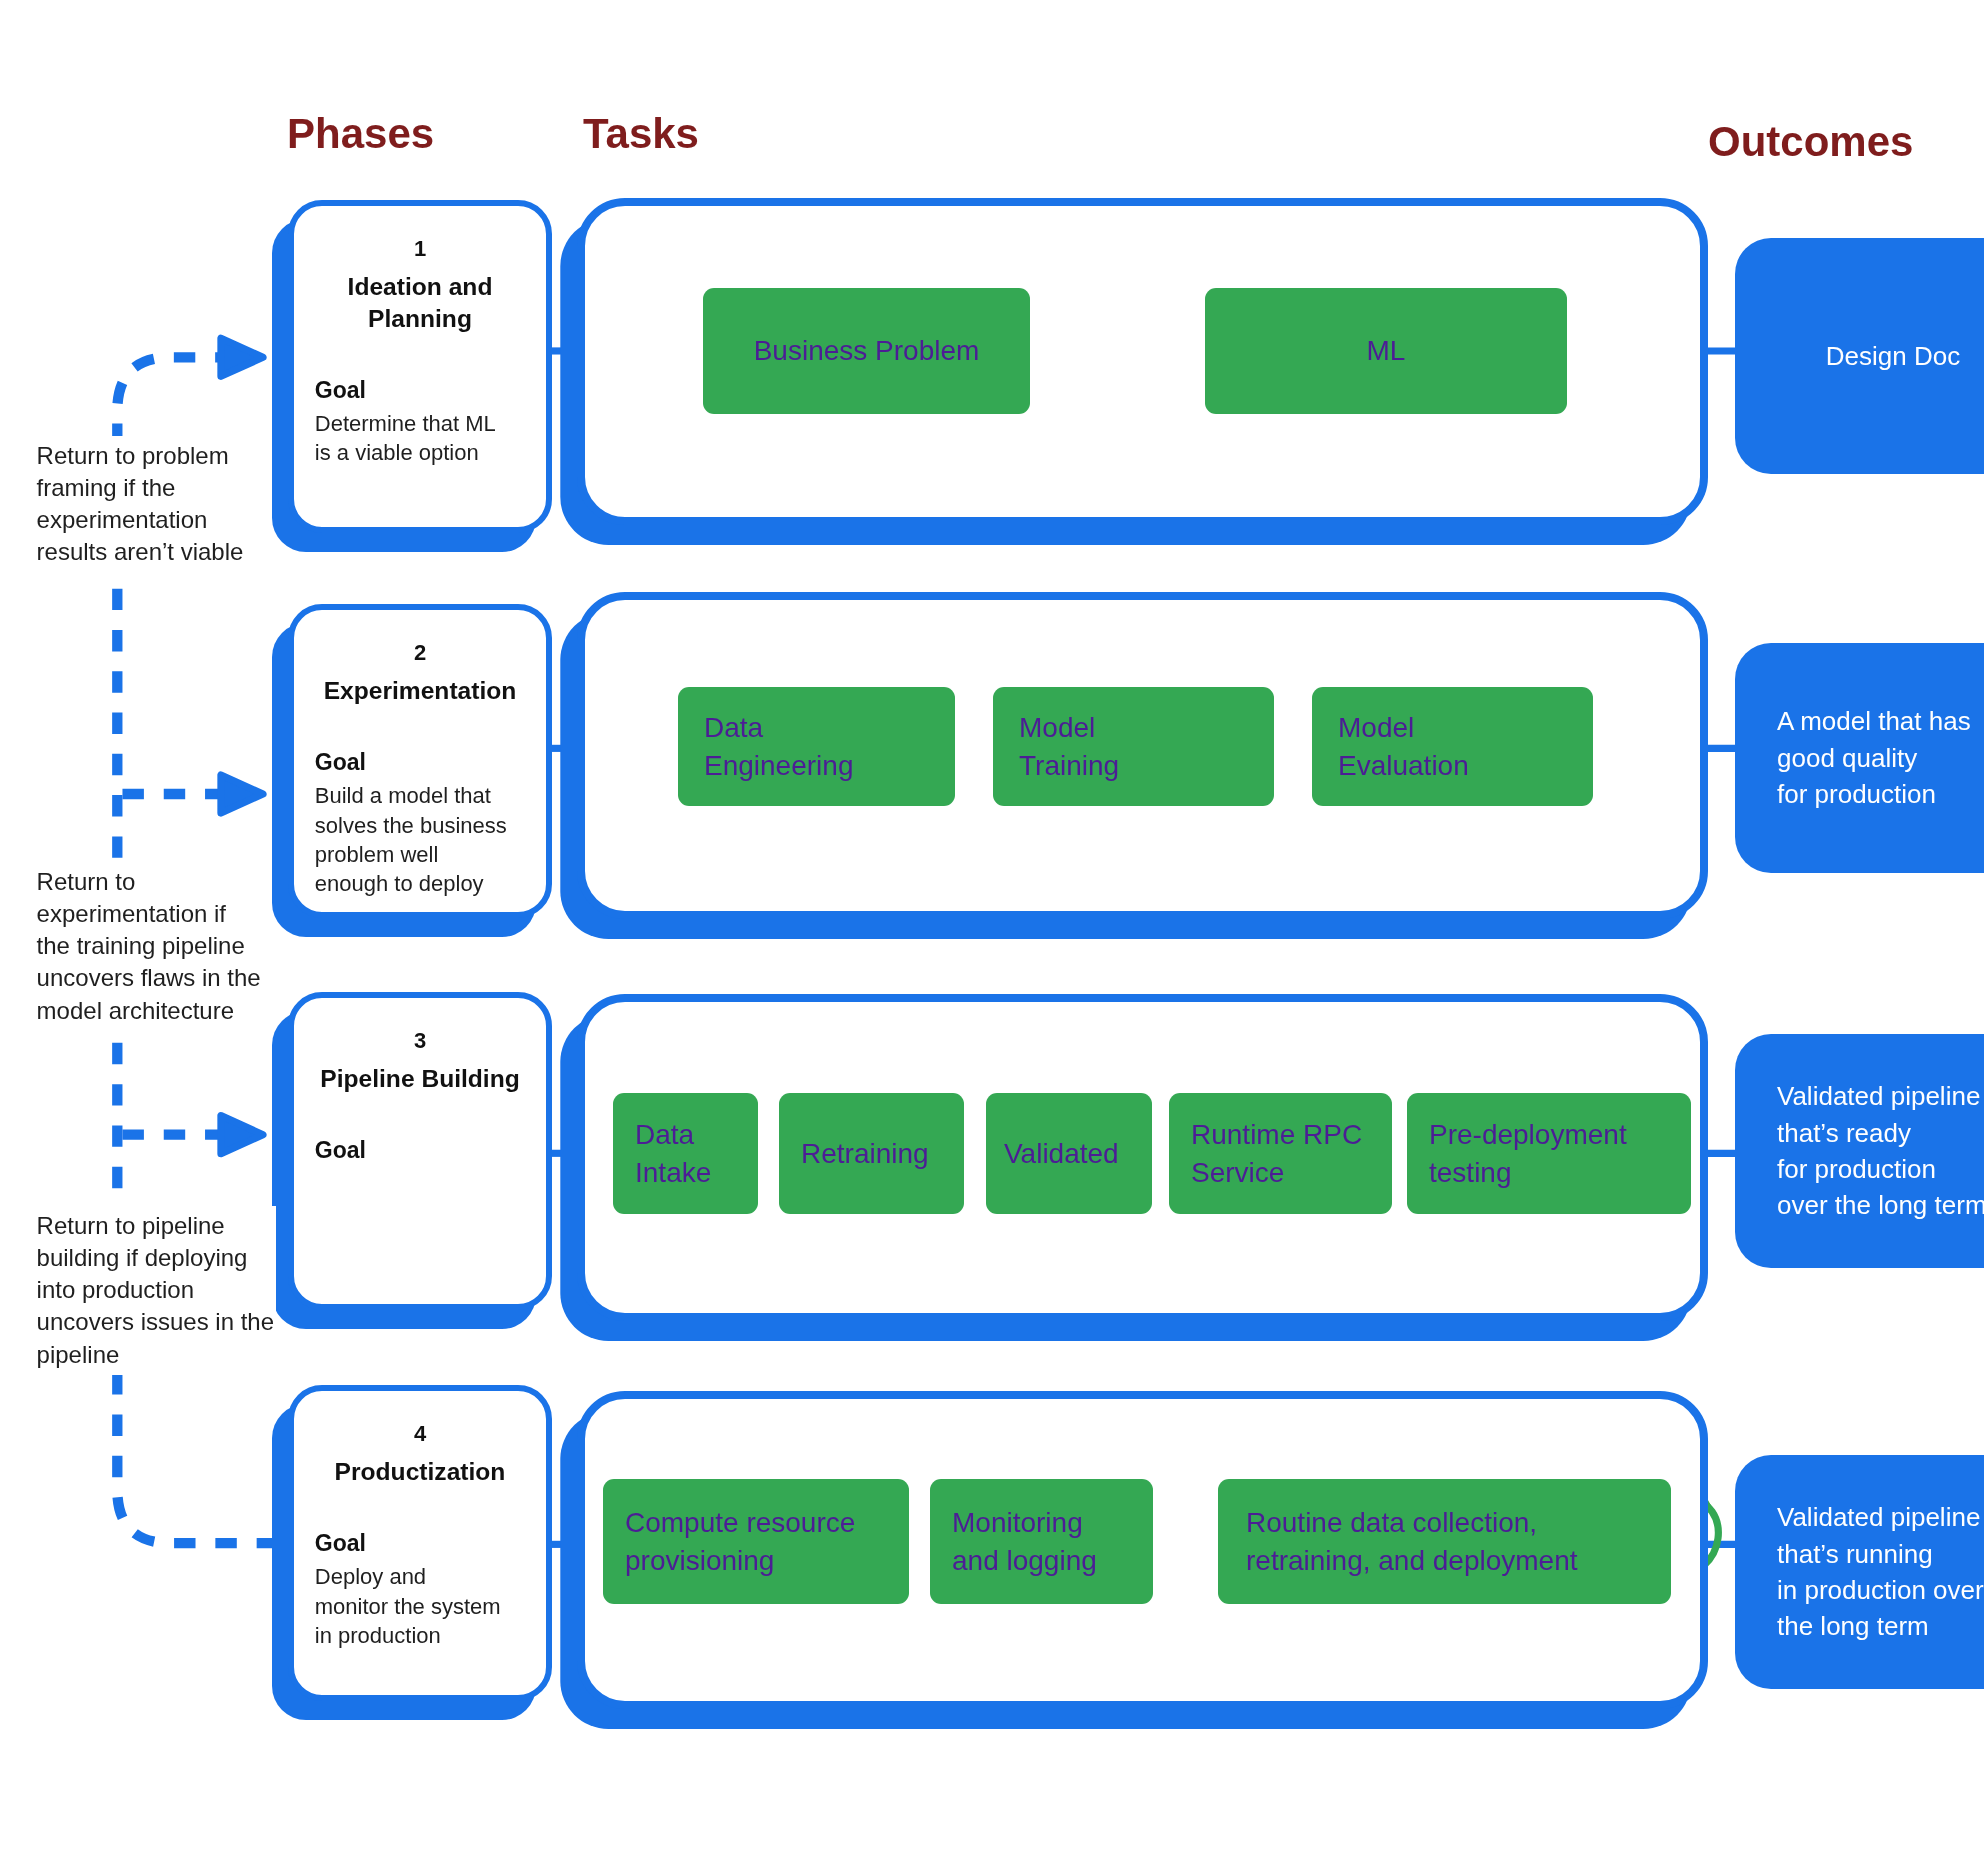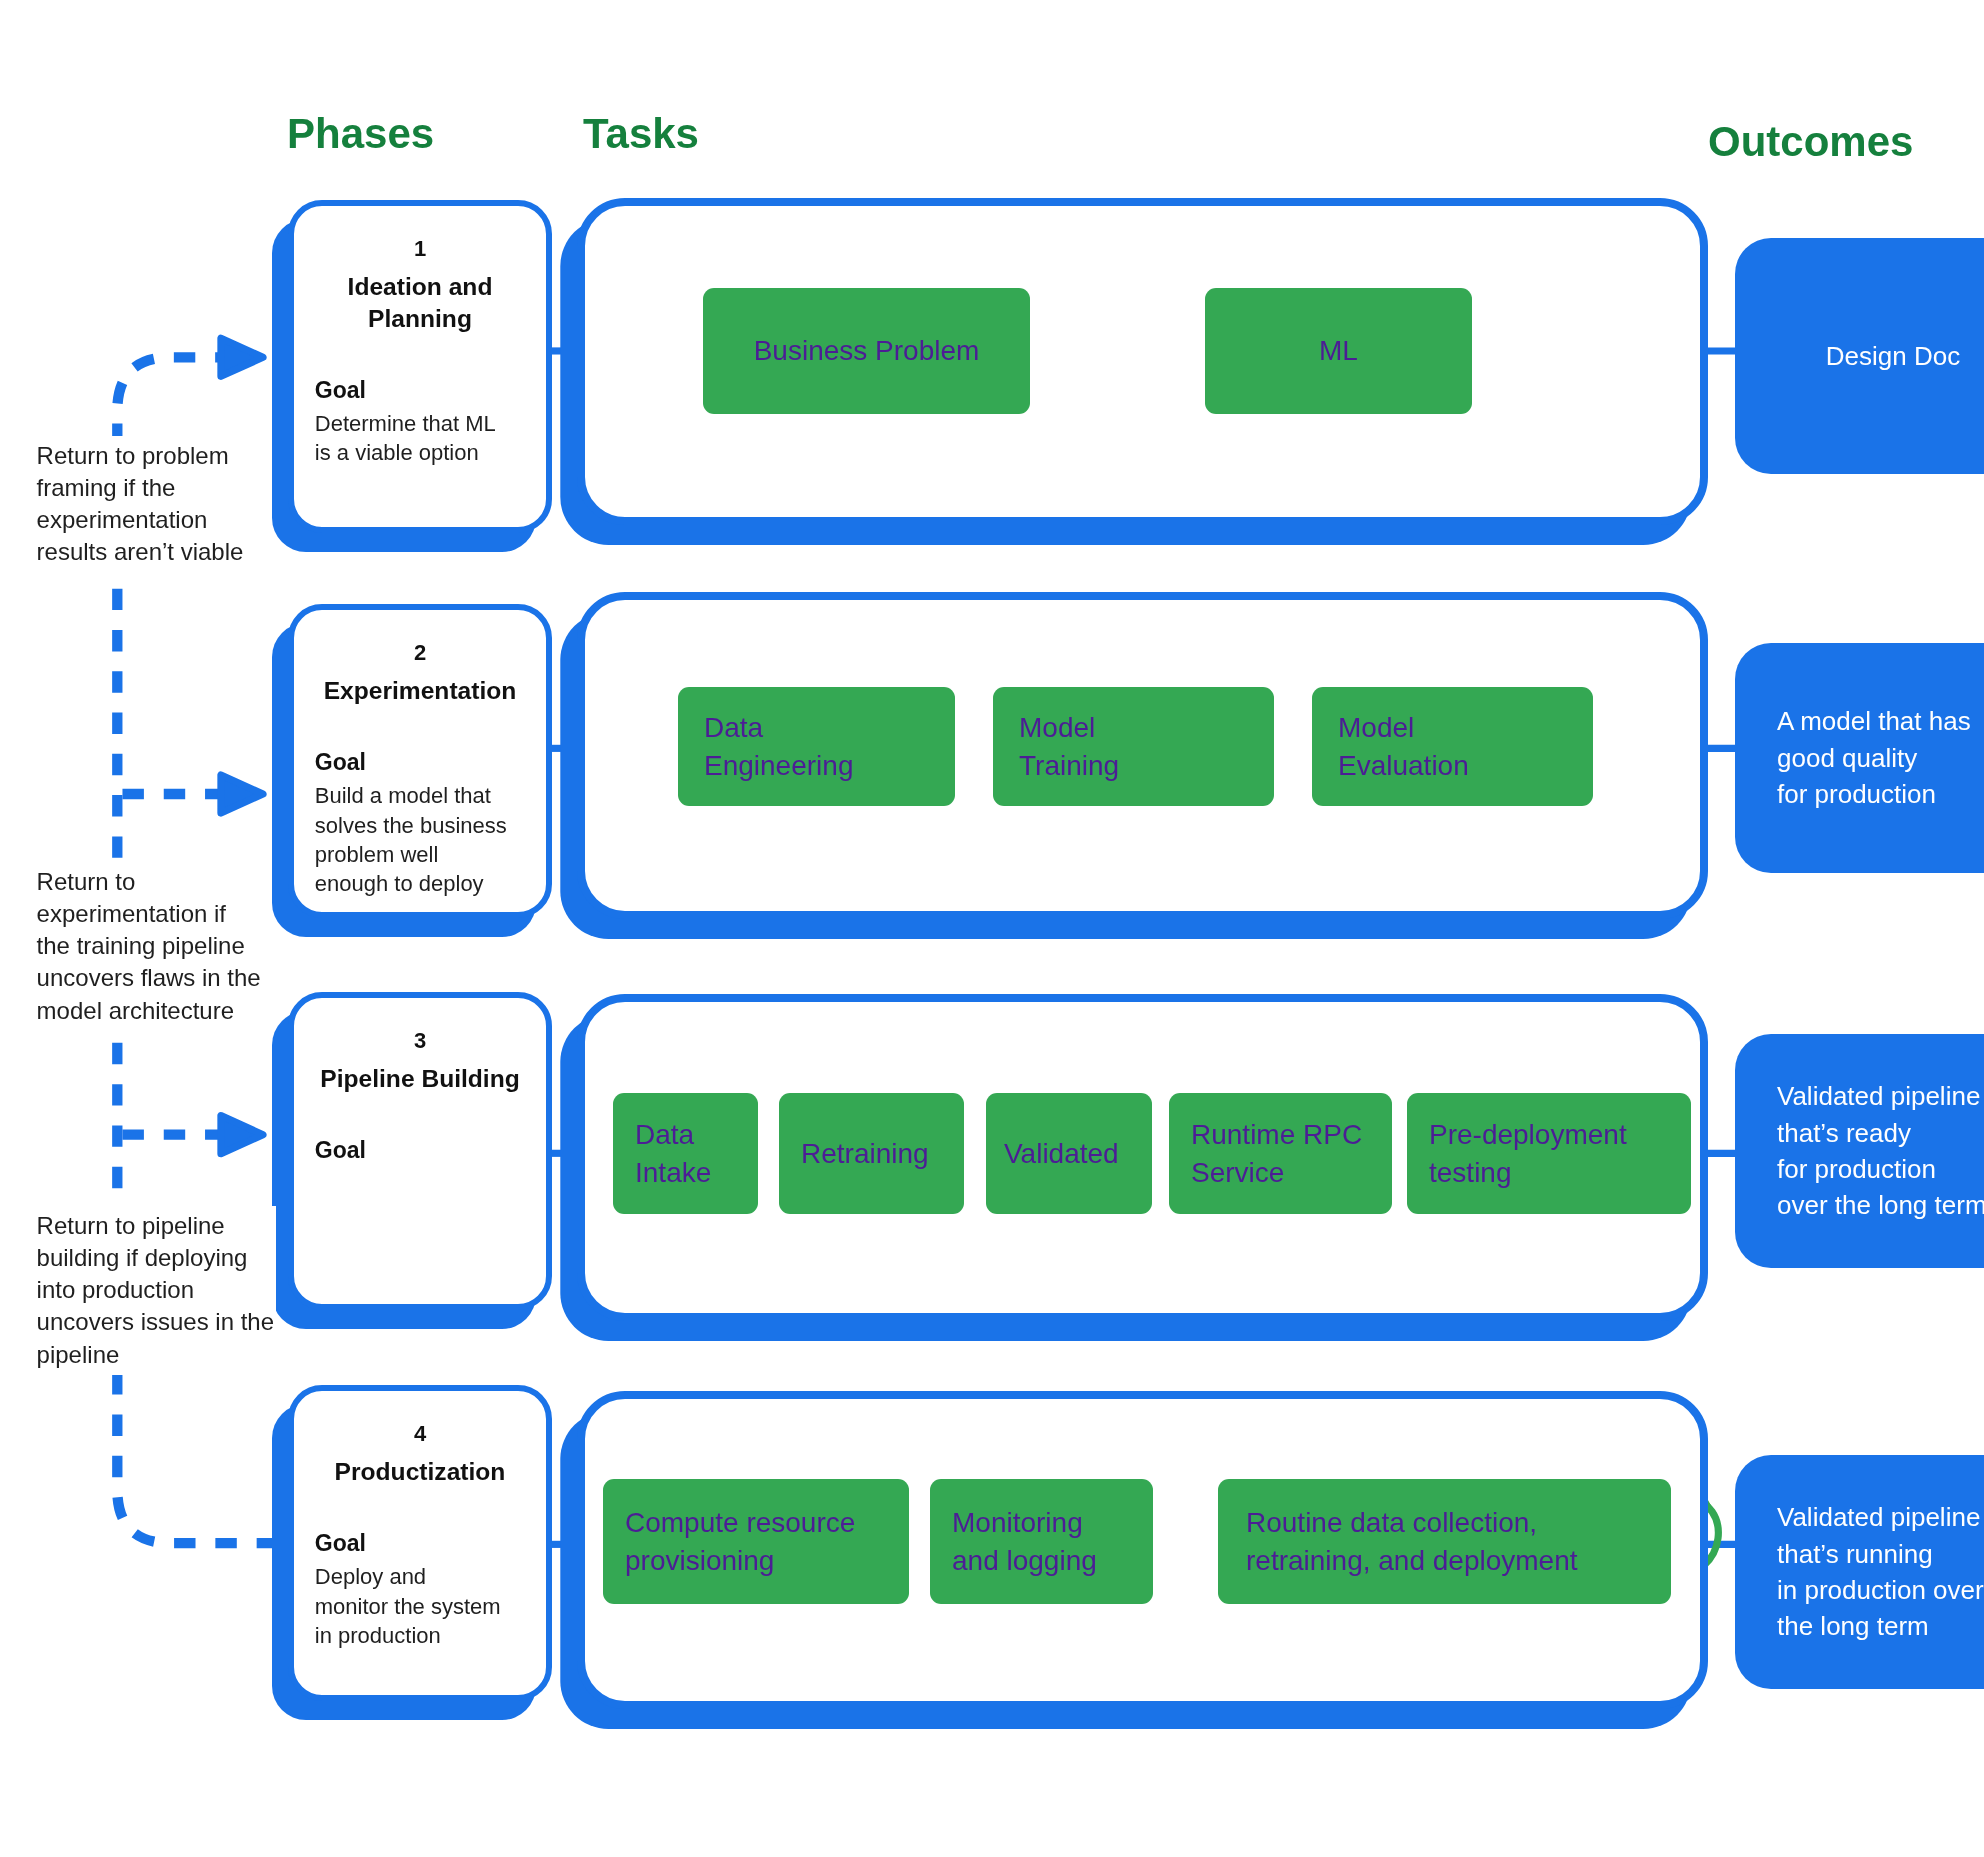--- a/index.html
+++ b/index.html
@@ -5,21 +5,21 @@
   html,body{margin:0;padding:0;background:#ffffff;}
   #canvas{
     position:relative;
     width:2253px;height:1858px;
     background:#ffffff;
     font-family:"Liberation Sans", sans-serif;
     overflow:hidden;
   }
   .col-header{
     position:absolute;
-    font-size:42px;font-weight:700;color:#15803d;
+    font-size:42px;font-weight:700;color:#7f1d1d;
     z-index:4;white-space:pre;
   }
   #hdr-phases{left:287px;top:110px;}
   #hdr-tasks{left:583px;top:110px;}
   #hdr-outcomes{left:1708px;top:118px;}
 
   .phase-card{
     position:absolute;left:288px;width:264px;
     box-sizing:border-box;
     background:#ffffff;
@@ -176,21 +176,21 @@
 monitor the system
 in production</div>
   </div>
 
   <div class="task-panel" id="tasks-1"></div>
   <div class="task-panel" id="tasks-2"></div>
   <div class="task-panel" id="tasks-3"></div>
   <div class="task-panel" id="tasks-4"></div>
 
   <div class="green-box centered" style="left:703px;top:288px;width:327px;height:126px;">Business Problem</div>
-  <div class="green-box centered" style="left:1205px;top:288px;width:267px;height:126px;">ML</div>
+  <div class="green-box centered" style="left:1205px;top:288px;width:362px;height:126px;">ML</div>
 
   <div class="green-box" style="left:678px;top:687px;width:277px;height:119px;">Data
 Engineering</div>
   <div class="green-box" style="left:993px;top:687px;width:281px;height:119px;">Model
 Training</div>
   <div class="green-box" style="left:1312px;top:687px;width:281px;height:119px;">Model
 Evaluation</div>
 
   <div class="green-box" style="left:613px;top:1093px;width:145px;height:121px;padding-left:22px;">Data
 Intake</div>

